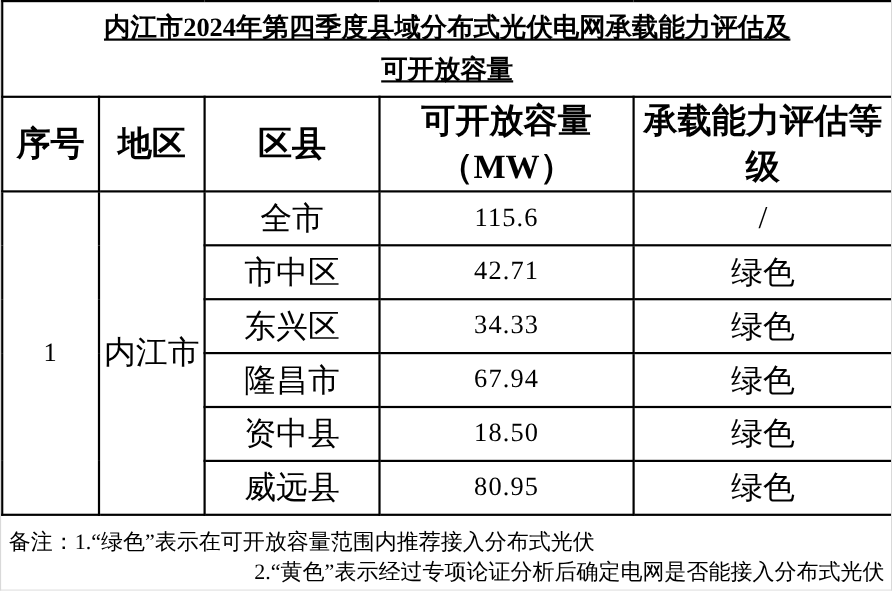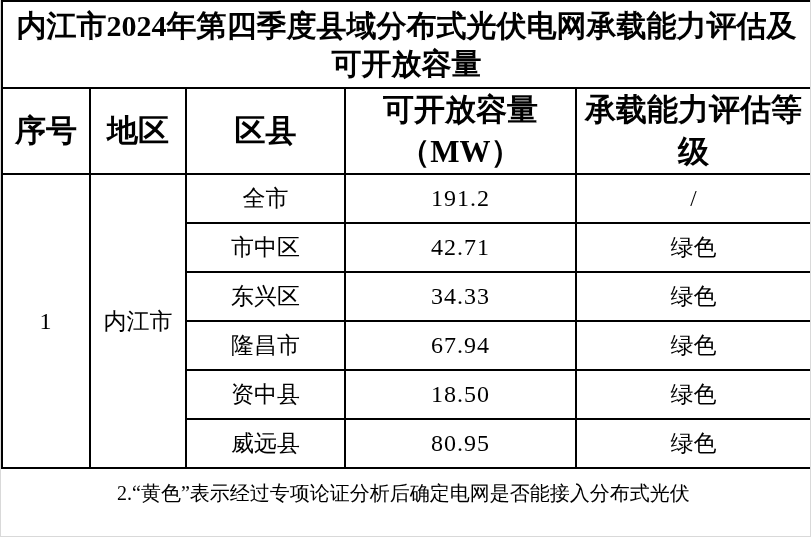--- a/index.html
+++ b/index.html
@@ -29,49 +29,51 @@
   table.main-table th,
   table.main-table td {
     border: 2px solid #000000;
     text-align: center;
     vertical-align: middle;
     padding: 0;
     overflow: hidden;
   }
   .title-cell {
     height: 85px;
-    font-size: 30px;
+    font-size: 24px;
     font-weight: bold;
     line-height: 38px;
     letter-spacing: 0px;
+    text-decoration: underline;
   }
   .header-row th {
     height: 43px;
     font-size: 31px;
     font-weight: bold;
   }
   .data-row td {
     height: 47px;
-    font-size: 23px;
+    font-size: 29px;
     font-weight: normal;
   }
   td.num-cell {
     font-size: 24px;
     letter-spacing: 1px;
   }
   .notes {
     padding: 11px 6px 0 7px;
     font-size: 20px;
     line-height: 27px;
   }
   .note-line {
     white-space: nowrap;
   }
   .note-indent {
     padding-left: 109px;
+    text-align: right;
   }
 </style>
 </head>
 <body>
 
 <div class="page">
 
   <table class="main-table">
     <colgroup>
       <col style="width:88px">
@@ -94,21 +96,21 @@
       <th>地区</th>
       <th>区县</th>
       <th>可开放容量（MW）</th>
       <th>承载能力评估等级</th>
     </tr>
 
     <tr class="data-row">
       <td rowspan="6" class="num-cell">1</td>
       <td rowspan="6">内江市</td>
       <td>全市</td>
-      <td class="num-cell">191.2</td>
+      <td class="num-cell">115.6</td>
       <td>/</td>
     </tr>
     <tr class="data-row">
       <td>市中区</td>
       <td class="num-cell">42.71</td>
       <td>绿色</td>
     </tr>
     <tr class="data-row">
       <td>东兴区</td>
       <td class="num-cell">34.33</td>
@@ -126,16 +128,17 @@
     </tr>
     <tr class="data-row">
       <td>威远县</td>
       <td class="num-cell">80.95</td>
       <td>绿色</td>
     </tr>
   </tbody>
     </table>
 
   <div class="notes">
+    <div class="note-line">备注：1.“绿色”表示在可开放容量范围内推荐接入分布式光伏</div>
     <div class="note-line note-indent">2.“黄色”表示经过专项论证分析后确定电网是否能接入分布式光伏</div>
   </div>
 
 </div>
 
 </body></html>

